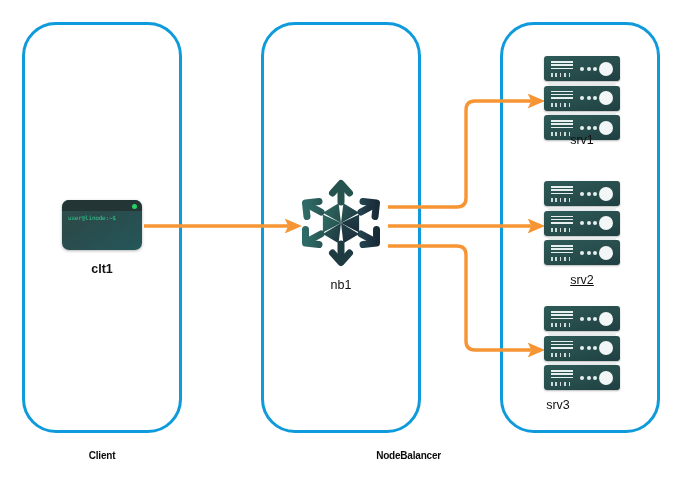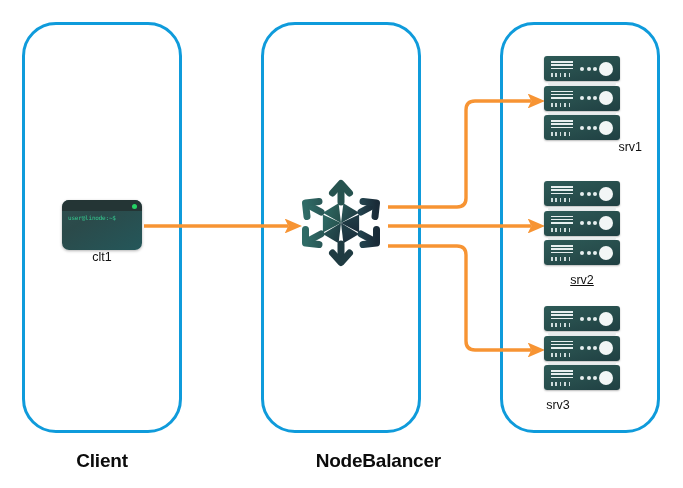--- a/index.html
+++ b/index.html
@@ -32,40 +32,40 @@
   }
   #zone-client      { left: 22px;  top: 22px; width: 160px; height: 411px; }
   #zone-balancer    { left: 261px; top: 22px; width: 160px; height: 411px; }
   #zone-servers     { left: 500px; top: 22px; width: 160px; height: 411px; }
 
   
   .zone-caption {
     position: absolute;
     width: 200px;
     text-align: center;
-    font-size: 19px;
+    font-size: 10px;
     font-weight: bold;
     color: #0b0b0b;
     letter-spacing: -0.2px;
   }
   #caption-client   { left: 2px;   top: 450px; }
   #caption-balancer { left: 241px; top: 450px; text-align: right; }
   #caption-servers  { left: 480px; top: 450px; }
 
   
   .node-label {
     position: absolute;
     width: 120px;
     text-align: center;
     font-size: 12.5px;
     color: #111111;
   }
-  #label-clt1 { left: 42px;  top: 250px; }
+  #label-clt1 { left: 42px;  top: 262px; font-weight: bold; }
   #label-nb1  { left: 281px; top: 278px; }
-  #label-srv1 { left: 522px; top: 140px; text-align: right; }
+  #label-srv1 { left: 522px; top: 133px; }
   #label-srv2 { left: 522px; top: 273px; text-decoration: underline; }
   #label-srv3 { left: 498px; top: 398px; }
 
   
   #icon-clt1 {
     position: absolute;
     left: 62px;
     top: 200px;
     width: 80px;
     height: 50px;
@@ -494,20 +494,21 @@
       <span class="rack-dots">
           <i></i>
           <i></i>
           <i></i>
         </span>
       <span class="rack-knob"></span>
     </div>
   </div>
 
   <div class="node-label" id="label-clt1">clt1</div>
+  <div class="node-label" id="label-nb1">nb1</div>
   <div class="node-label" id="label-srv1">srv1</div>
   <div class="node-label" id="label-srv2">srv2</div>
   <div class="node-label" id="label-srv3">srv3</div>
 
   <div class="zone-caption" id="caption-client">Client</div>
   <div class="zone-caption" id="caption-balancer">NodeBalancer</div>
 
 </div>
 
 </body></html>

